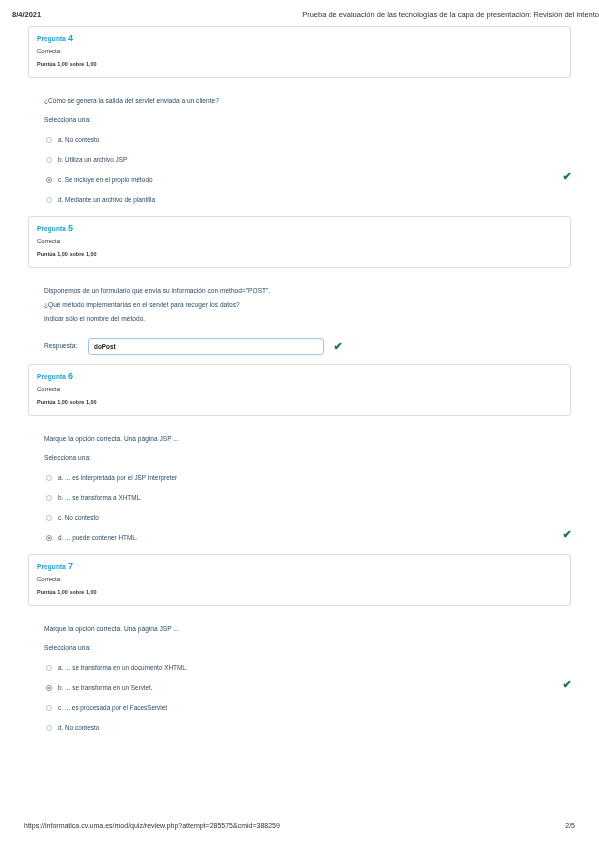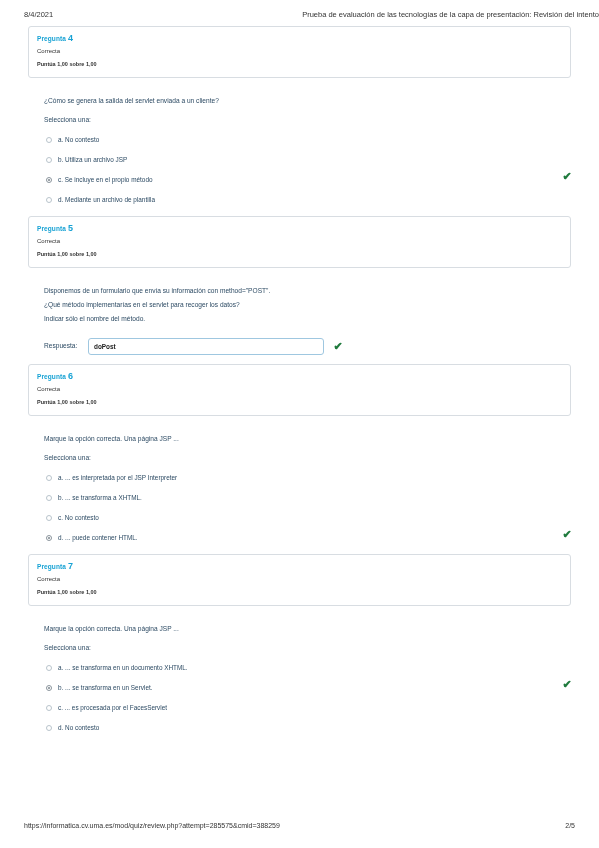--- a/index.html
+++ b/index.html
@@ -21,23 +21,24 @@
     position: absolute;
     top: 10px;
     left: 0;
     width: 599px;
     height: 14px;
     font-size: 7.5px;
     color: #333333;
   }
   .page-header .date {
     position: absolute;
-    left: 24px;
-    top: 0;
-    white-space: nowrap;
+    left: 12px;
+    top: 0;
+    white-space: nowrap;
+    font-weight: bold;
   }
   .page-header .doc-title {
     position: absolute;
     left: 0;
     top: 0;
     width: 599px;
     text-align: right;
     white-space: nowrap;
   }
 

